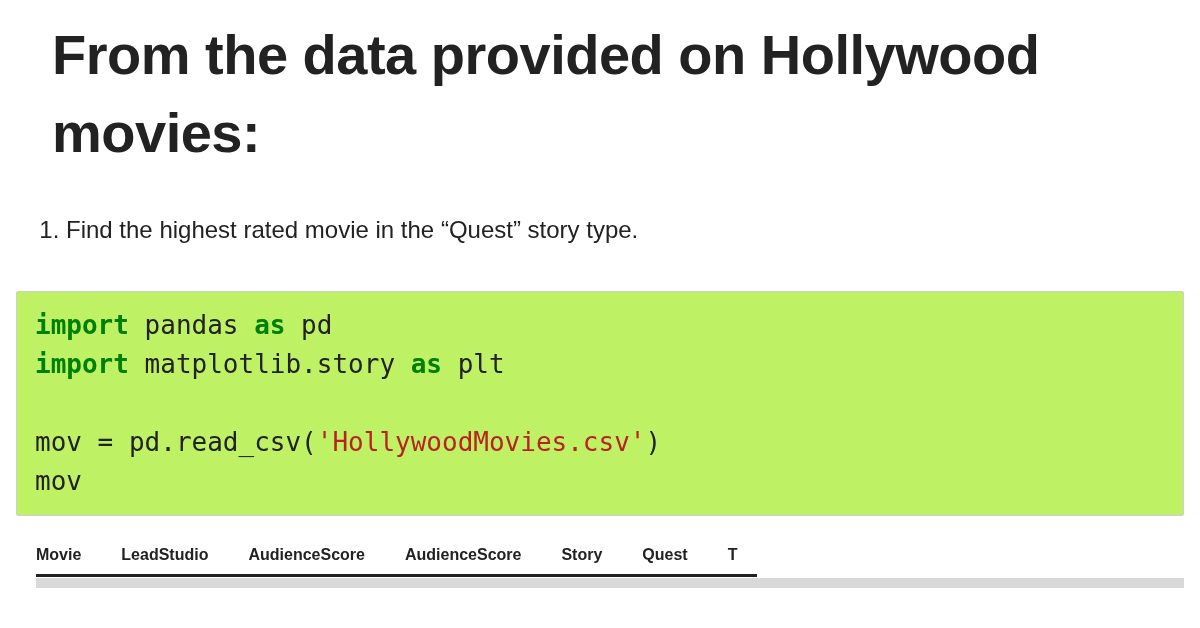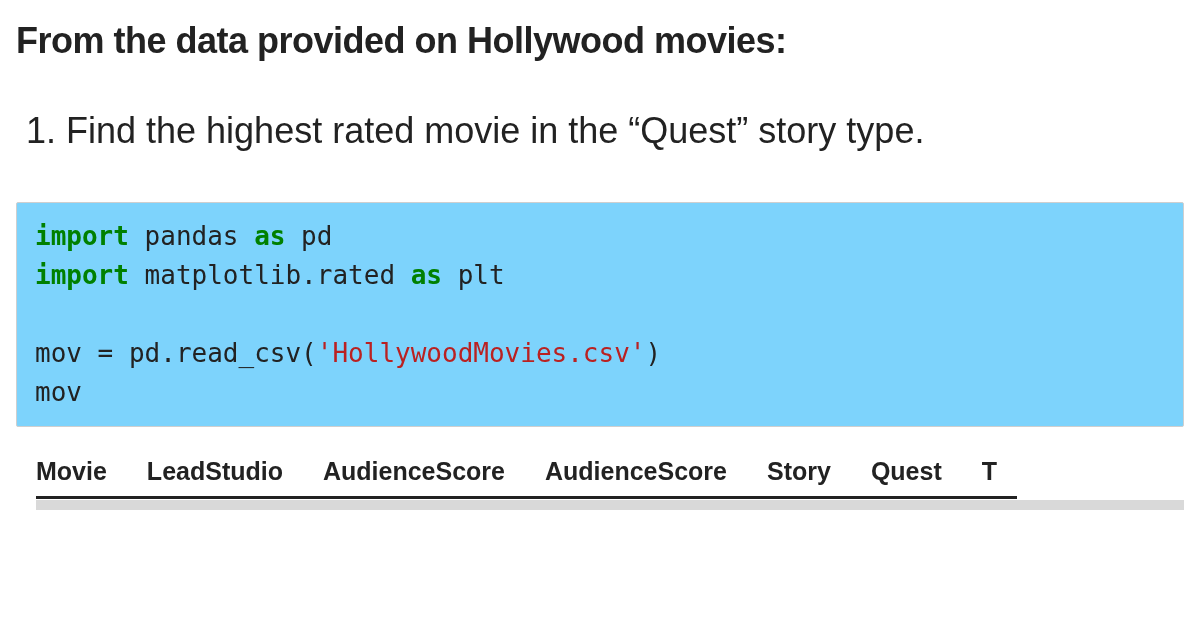--- a/index.html
+++ b/index.html
@@ -8,60 +8,61 @@
       box-sizing: border-box;
     }
     body {
       font-family: -apple-system, BlinkMacSystemFont, "Segoe UI", Helvetica, Arial, sans-serif;
       background: #ffffff;
       padding: 16px;
       width: 1200px;
       color: #222222;
     }
     h1 {
-      font-size: 36px;
+      font-size: 56px;
       font-weight: 600;
       line-height: 1.4;
       margin-bottom: 40px;
       letter-spacing: -0.5px;
+      margin-left: 36px;
     }
     ol {
       list-style-position: outside;
       margin-left: 50px;
       margin-bottom: 45px;
     }
     ol li {
-      font-size: 36px;
+      font-size: 24px;
       line-height: 1.4;
       font-weight: 400;
     }
     .code-cell {
       border: 1px solid #cfcfcf;
       border-radius: 2px;
-      background: #7dd3fc;
+      background: #bef264;
       padding: 14px 18px;
       font-family: "DejaVu Sans Mono", "Menlo", "Consolas", monospace;
       font-size: 26px;
       line-height: 1.5;
       white-space: pre;
       overflow-x: hidden;
       margin-bottom: 20px;
     }
     .kw { color: #008000; font-weight: bold; }
     .str { color: #ba2121; }
     .table-wrap {
       margin-left: 20px;
       overflow-x: hidden;
     }
     table {
       border-collapse: collapse;
       font-family: -apple-system, BlinkMacSystemFont, "Segoe UI", Helvetica, Arial, sans-serif;
     }
     table th {
-      font-size: 25px;
+      font-size: 16px;
       font-weight: 600;
       text-align: right;
       padding: 10px 20px 10px 20px;
       border-bottom: 3px solid #222222;
       white-space: nowrap;
     }
     table th:first-child {
       padding-left: 0;
     }
     .scrollbar-track {
@@ -75,21 +76,21 @@
 </head>
 <body>
 
 <h1>From the data provided on Hollywood movies:</h1>
 
 <ol>
   <li>Find the highest rated movie in the “Quest” story type.</li>
 </ol>
 
 <div class="code-cell"><span class="kw">import</span><span> pandas </span><span class="kw">as</span><span> pd
-</span><span class="kw">import</span><span> matplotlib.rated </span><span class="kw">as</span><span> plt
+</span><span class="kw">import</span><span> matplotlib.story </span><span class="kw">as</span><span> plt
 
 mov = pd.read_csv(</span><span class="str">'HollywoodMovies.csv'</span><span>)
 mov</span></div>
 
 <div class="table-wrap">
   <table>
     <thead>
       <tr>
         <th>Movie</th>
         <th>LeadStudio</th>

